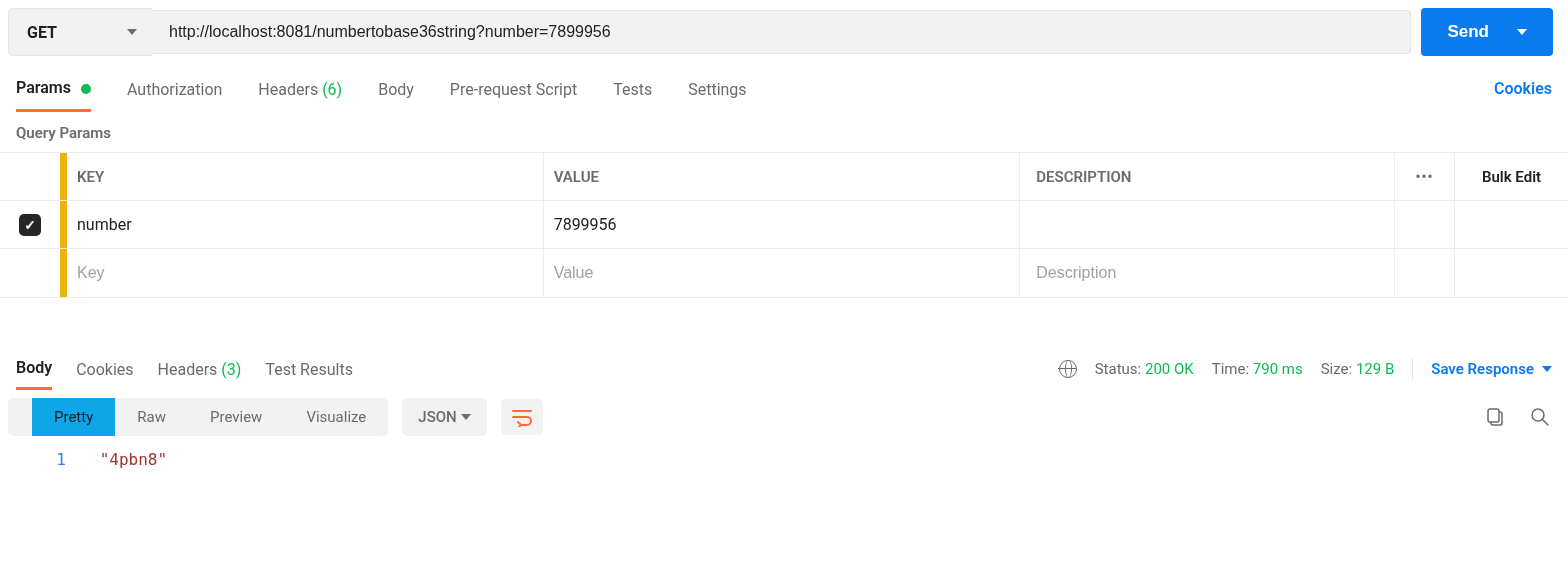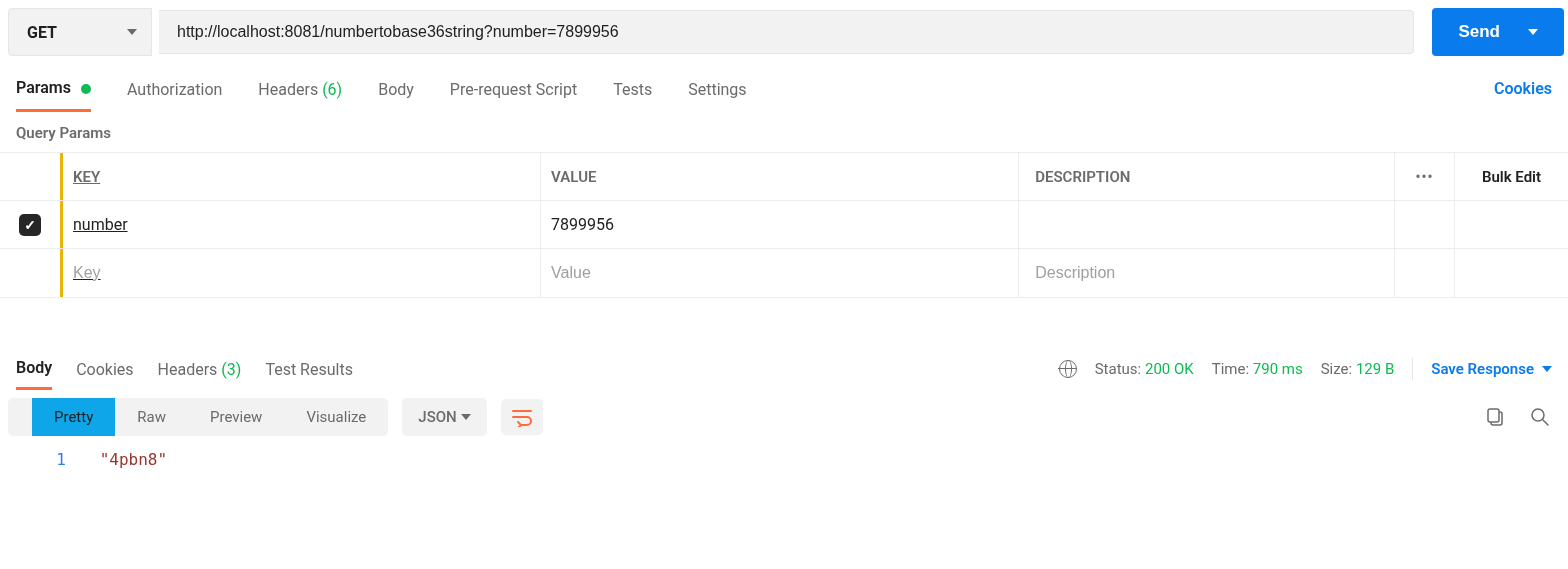--- a/index.html
+++ b/index.html
@@ -5,22 +5,22 @@
 * { box-sizing: border-box; margin: 0; padding: 0; }
 body {
   font-family: -apple-system, BlinkMacSystemFont, "Segoe UI", Roboto, Helvetica, Arial, sans-serif;
   font-size: 14px;
   color: #212121;
   background: #fff;
   width: 1568px;
 }
 .request-bar {
   display: flex;
-  gap: 18px;
-  padding: 8px 4px 8px 8px;
+  gap: 10px;
+  padding: 8px 15px 8px 8px;
   align-items: center;
 }
 .method-combo {
   display: flex;
   align-items: center;
   background: #f2f2f2;
   border-radius: 4px 0 0 4px;
   height: 48px;
   border: 1px solid #e6e6e6;
   padding: 0 14px 0 18px;
@@ -109,21 +109,21 @@
   border-bottom: 1px solid #ededed;
 }
 .params-row {
   display: flex;
   align-items: center;
   border-bottom: 1px solid #ededed;
   height: 48px;
 }
 .params-row:last-child { border-bottom: none; }
 .col-check { width: 60px; display:flex; justify-content:center; }
-.col-key   { flex: 1; padding: 0 10px; border-left:3px solid #eab308; height:100%; display:flex; align-items:center;text-decoration:underline; }
+.col-key   { flex: 1; padding: 0 10px; border-left:7px solid #eab308; height:100%; display:flex; align-items:center; }
 .col-value { flex: 1; padding: 0 10px; border-left:1px solid #ededed; height:100%; display:flex; align-items:center; }
 .col-desc  { flex: 0.75; padding: 0 16px; border-left:1px solid #ededed; height:100%; display:flex; align-items:center; }
 .col-actions { width: 60px; display:flex; justify-content:center; border-left:1px solid #ededed; height:100%; align-items:center; }
 .col-bulk  { width: 114px; display:flex; justify-content:center; border-left:1px solid #ededed; height:100%; align-items:center; }
 .params-row.header { font-weight: 600; font-size:15px; color:#6b6b6b; }
 .params-row.header .col-check { border-left:none; }
 .bulk-edit { font-weight:600; font-size:15px; color:#212121; cursor:pointer; }
 .dots-icon { font-size:14px; color:#6b6b6b; letter-spacing:1px; }
 .checkbox {
   width: 22px; height: 22px;

